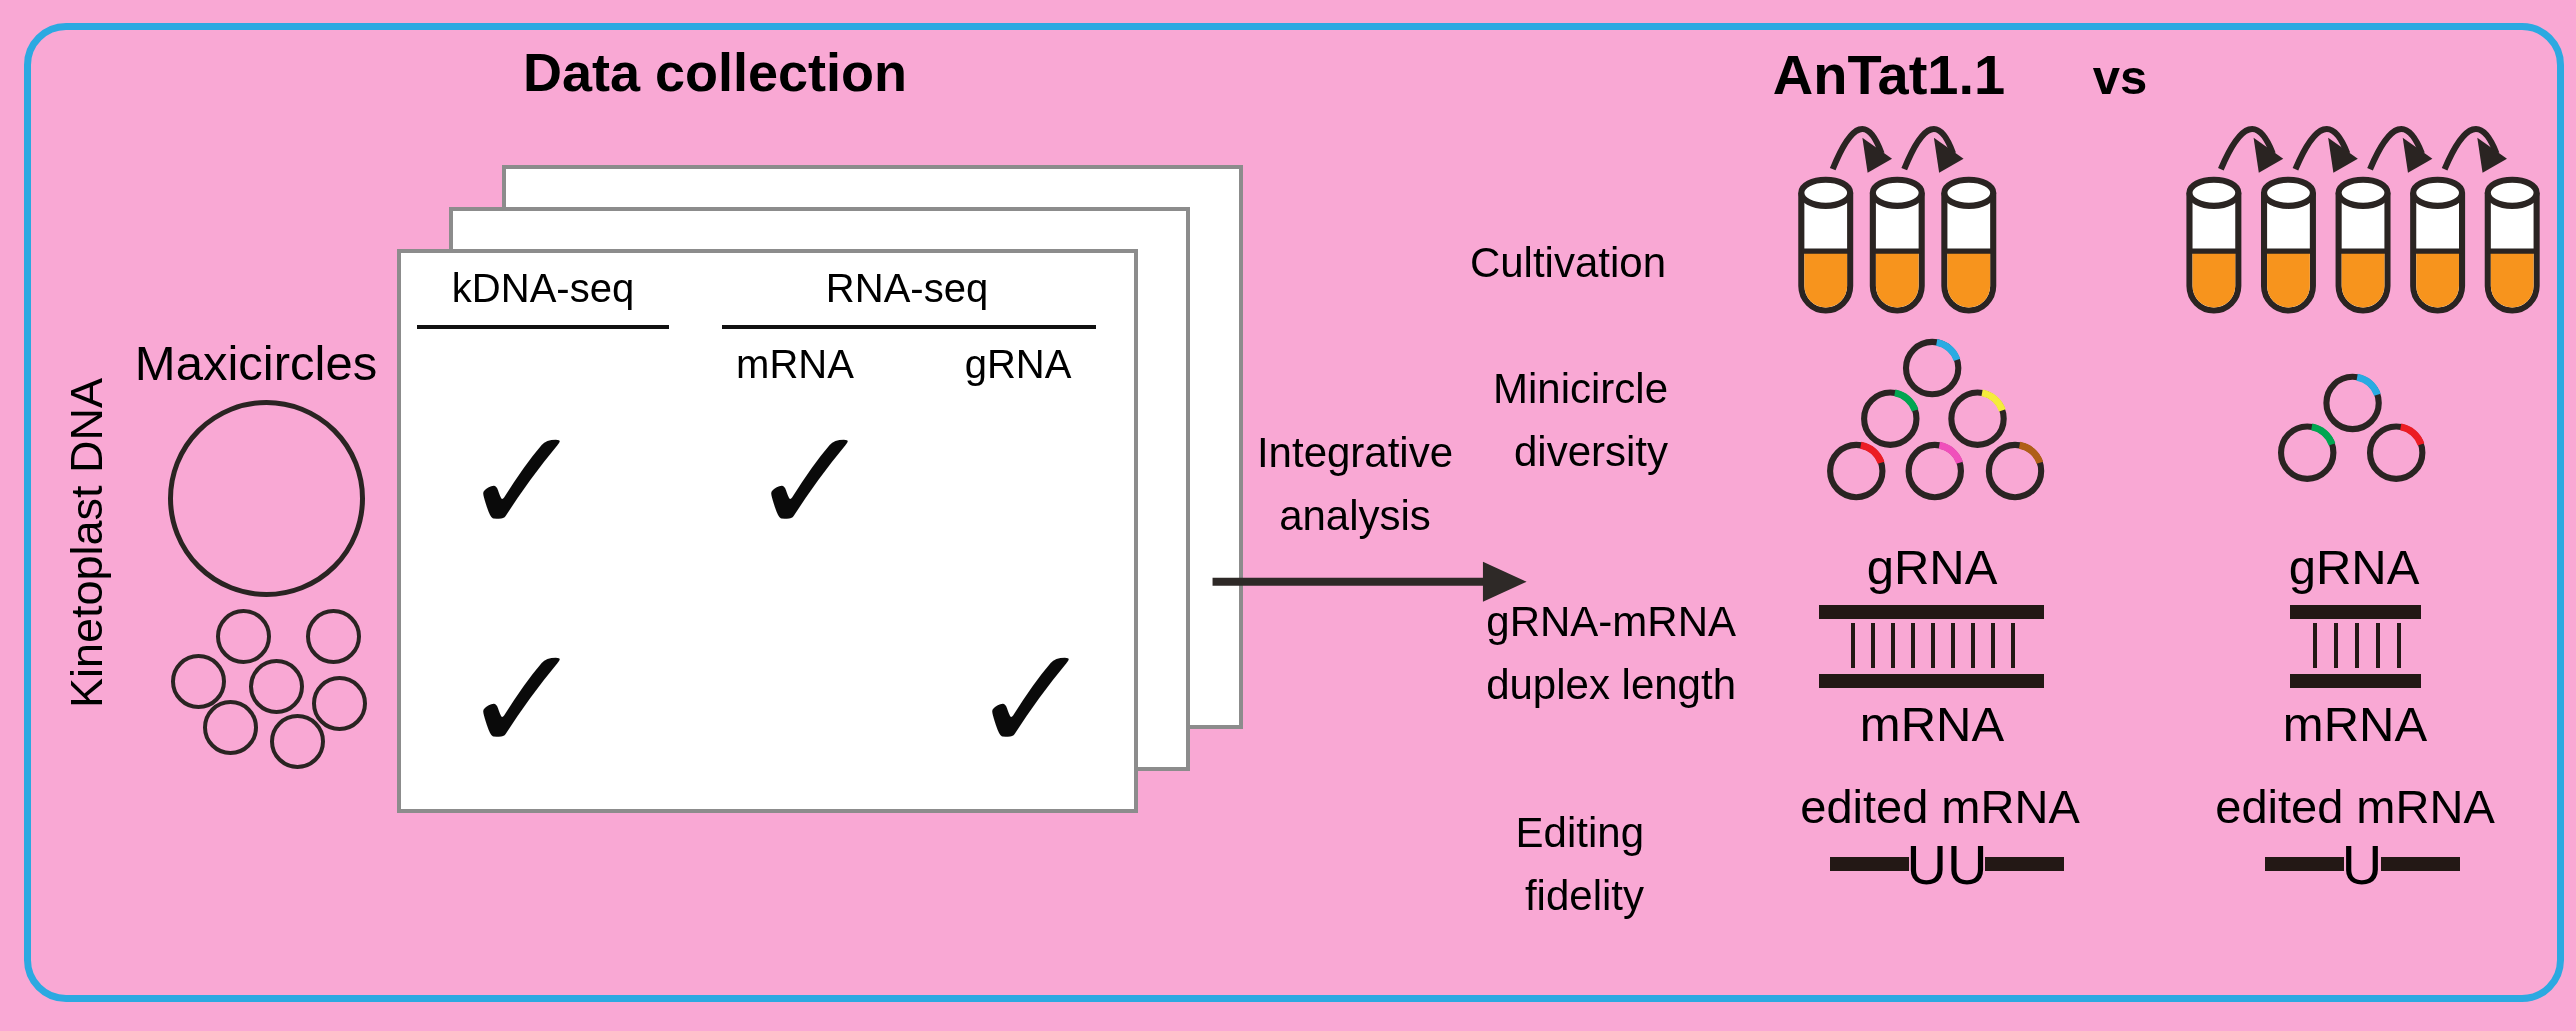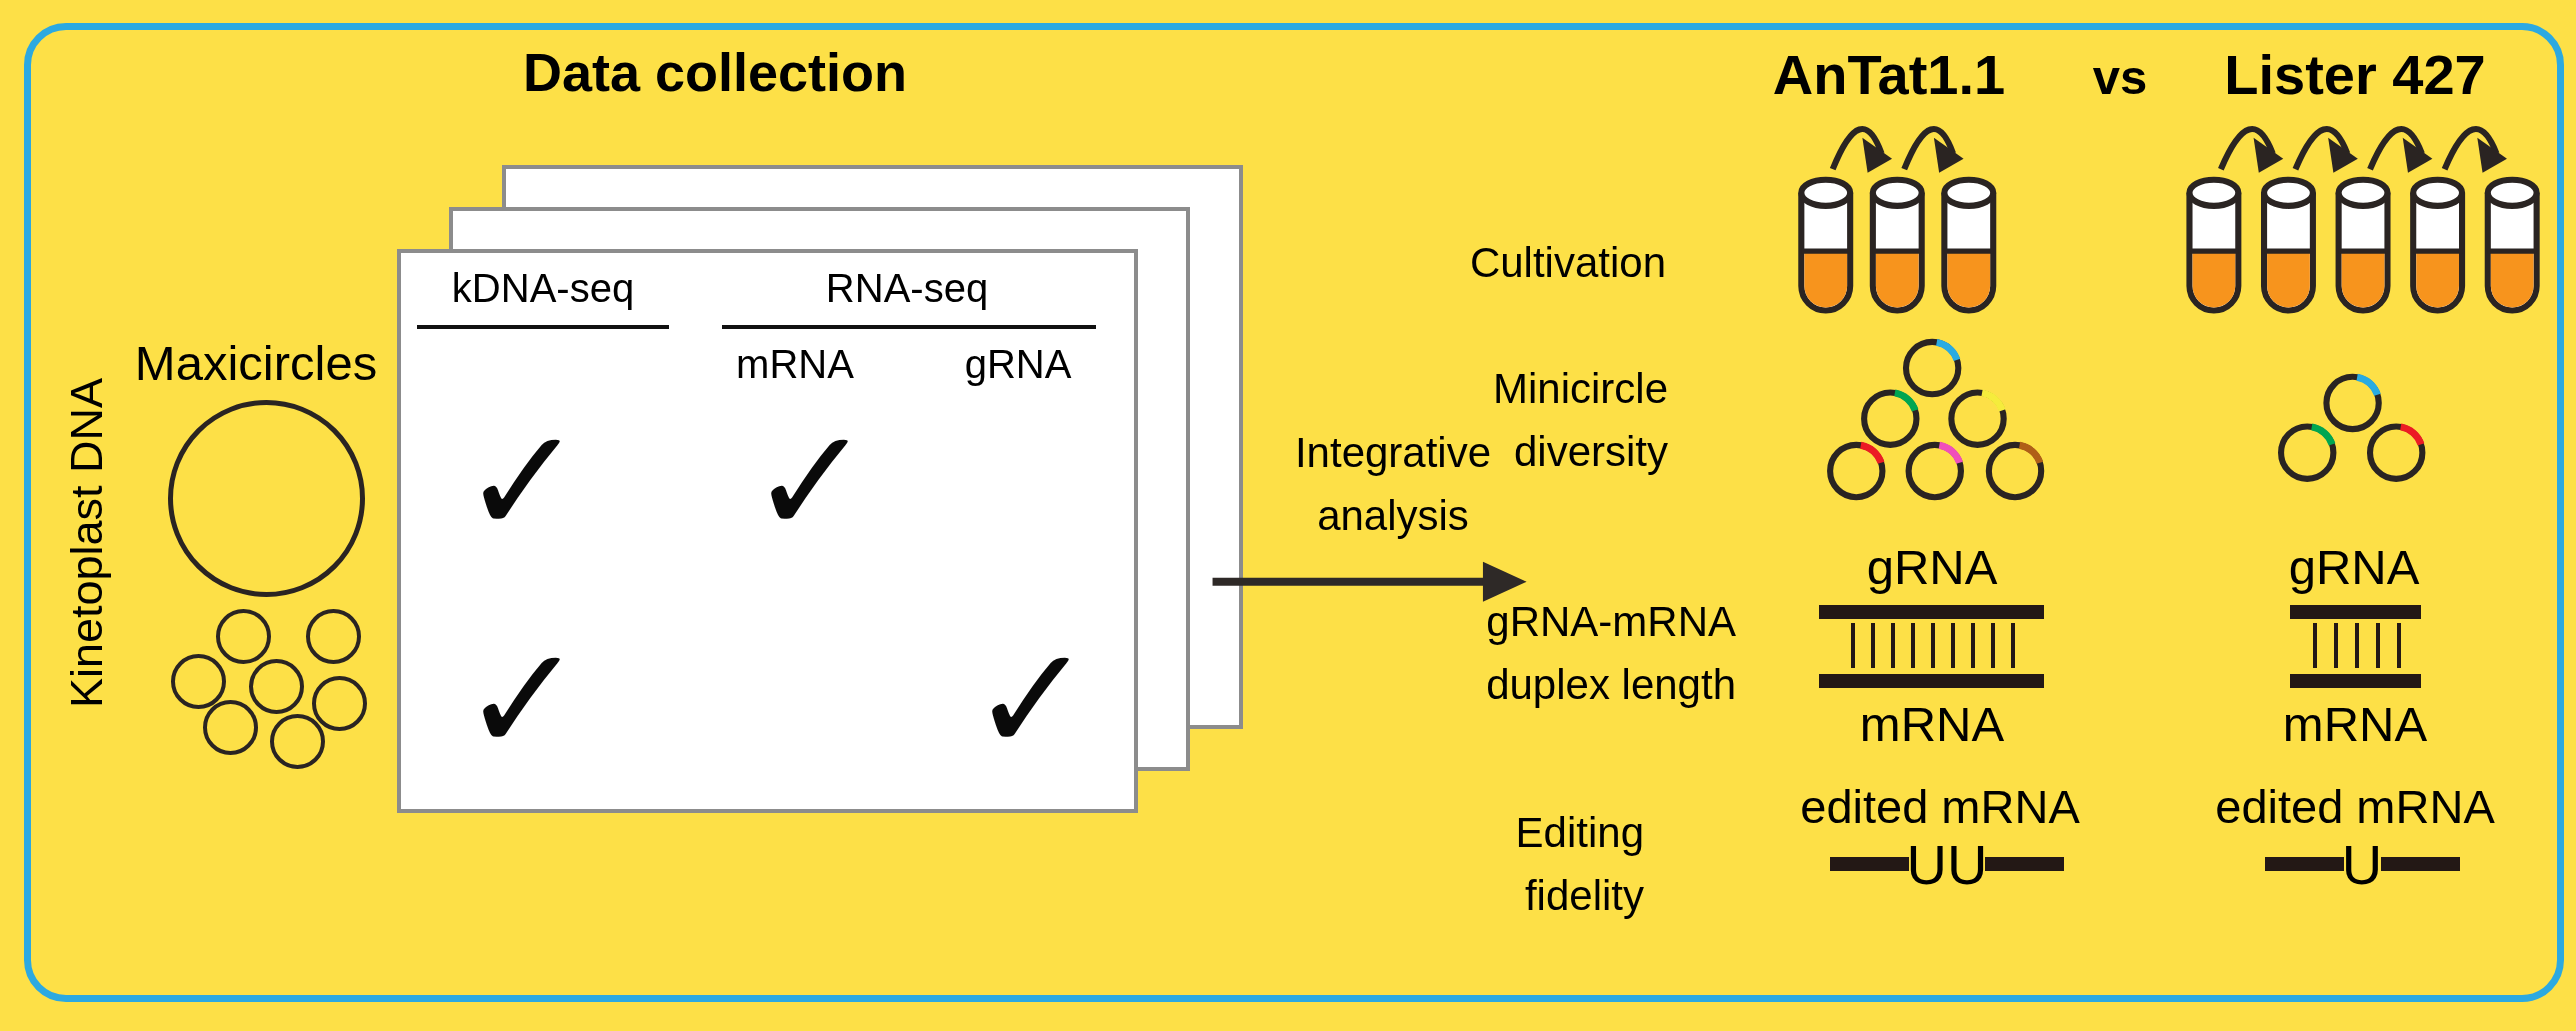--- a/index.html
+++ b/index.html
@@ -1,16 +1,16 @@
 <!DOCTYPE html>
 <html style="font-size:14px"><head>
 <meta charset="utf-8">
 <style>
   html,body{margin:0;padding:0;background:#ffffff;}
-  #canvas{position:relative;width:2576px;height:1031px;background:#fde047;overflow:hidden;
+  #canvas{position:relative;width:2576px;height:1031px;background:#f9a8d4;overflow:hidden;
           font-family:"Liberation Sans",sans-serif;color:#000;}
   .abs{position:absolute;}
   .ctr{transform:translate(-50%,-50%);white-space:nowrap;text-align:center;}
   .rt{transform:translateY(-50%);text-align:right;white-space:nowrap;}
   #frame{left:24.4px;top:23px;width:2526px;height:965px;border:7px solid #2CA9E1;border-radius:42px;}
   .card{background:#fff;border:4.4px solid #8C8C8C;width:733px;height:556px;}
   .h-title{font-size:54px;font-weight:700;}
   .h-strain{font-size:56px;font-weight:700;}
   .h-vs{font-size:49px;font-weight:700;}
   .tbl-h{font-size:40px;}
@@ -62,32 +62,31 @@
   <div id="mini-cluster">
       <div class="abs circle mini" style="left: 216px; top: 609px;"></div>
       <div class="abs circle mini" style="left: 306px; top: 609px;"></div>
       <div class="abs circle mini" style="left: 171px; top: 654px;"></div>
       <div class="abs circle mini" style="left: 249px; top: 659px;"></div>
       <div class="abs circle mini" style="left: 312px; top: 676px;"></div>
       <div class="abs circle mini" style="left: 203px; top: 700px;"></div>
       <div class="abs circle mini" style="left: 270px; top: 714px;"></div>
     </div>
 
-  <div class="abs ctr row-lbl" style="left:1355px;top:484px;margin-left:38px;">
+  <div class="abs ctr row-lbl" style="left:1355px;top:484px;">
     <span>Integrative</span>
     <span>analysis</span>
   </div>
   <svg width="2576" height="1031" viewBox="0 0 2953 1182" style="pointer-events:none;">
     <line x1="1390" y1="667" x2="1702" y2="667" stroke="#2E2927" stroke-width="9"></line>
     <polygon points="1700,644 1750,667 1700,690" fill="#2E2927"></polygon>
   </svg>
 
   <div class="abs ctr h-strain" style="left:1889px;top:74px;">AnTat1.1</div>
   <div class="abs ctr h-vs" style="left:2120px;top:77px;">vs</div>
-  <div class="abs ctr h-strain" style="left:2355px;top:74px;">Lister 427</div>
 
   <div class="abs rt row-lbl" style="right:910px;top:262px;">Cultivation</div>
   <div class="abs rt row-lbl" style="right:840px;top:653px;">
     <span>gRNA-mRNA</span>
     <span>duplex length</span>
   </div>
   <div class="abs rt row-lbl" style="right:908px;top:420px;">
     <span>Minicircle</span>
     <span>diversity</span>
   </div>

